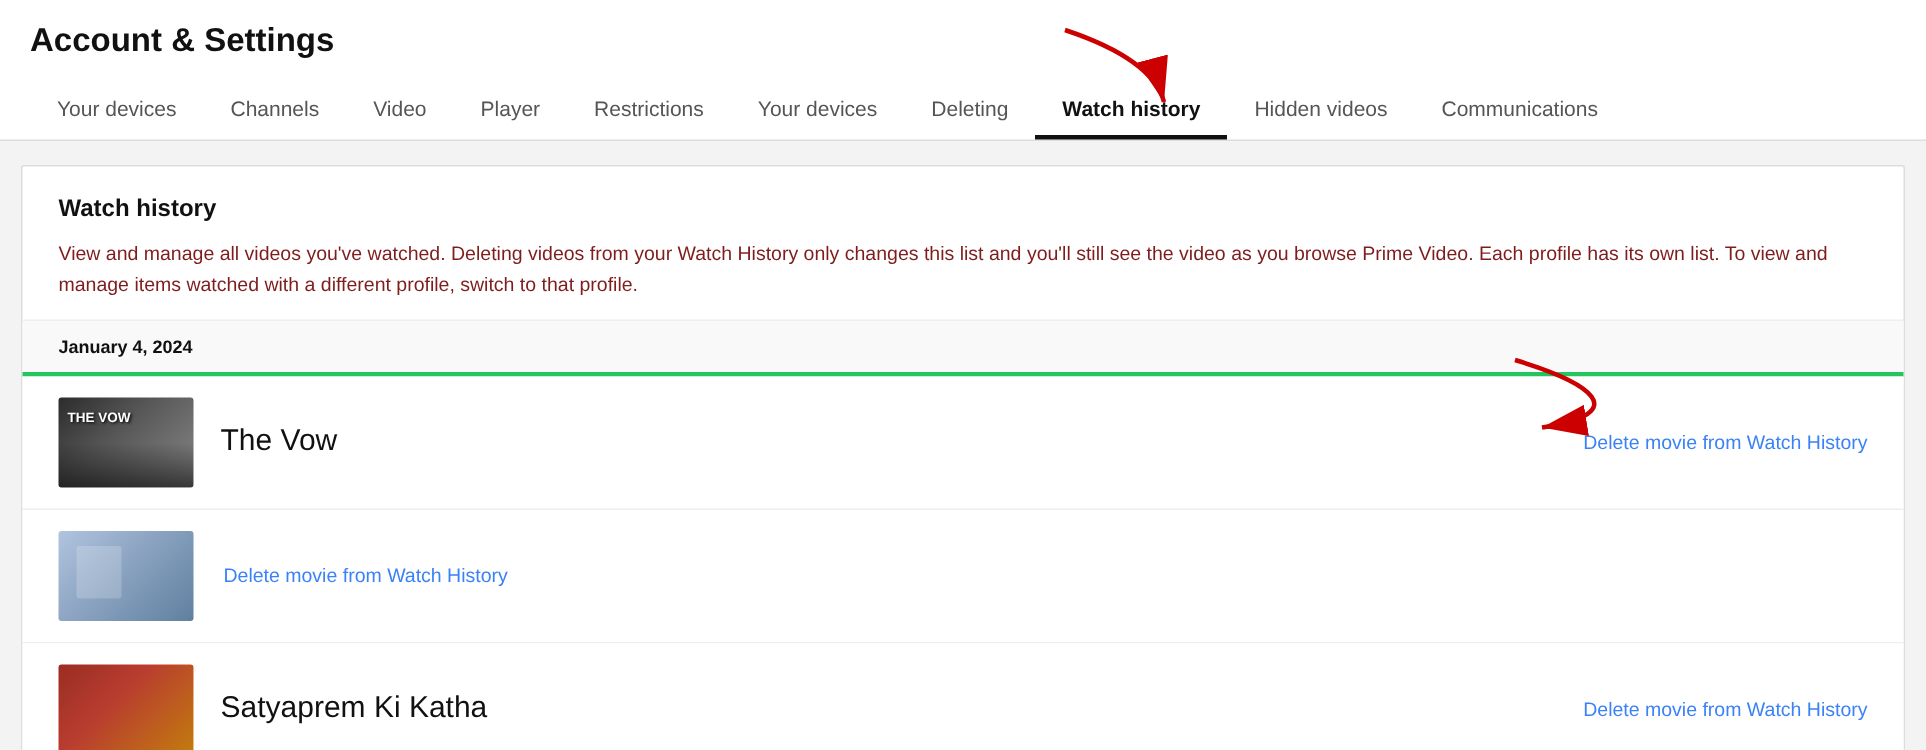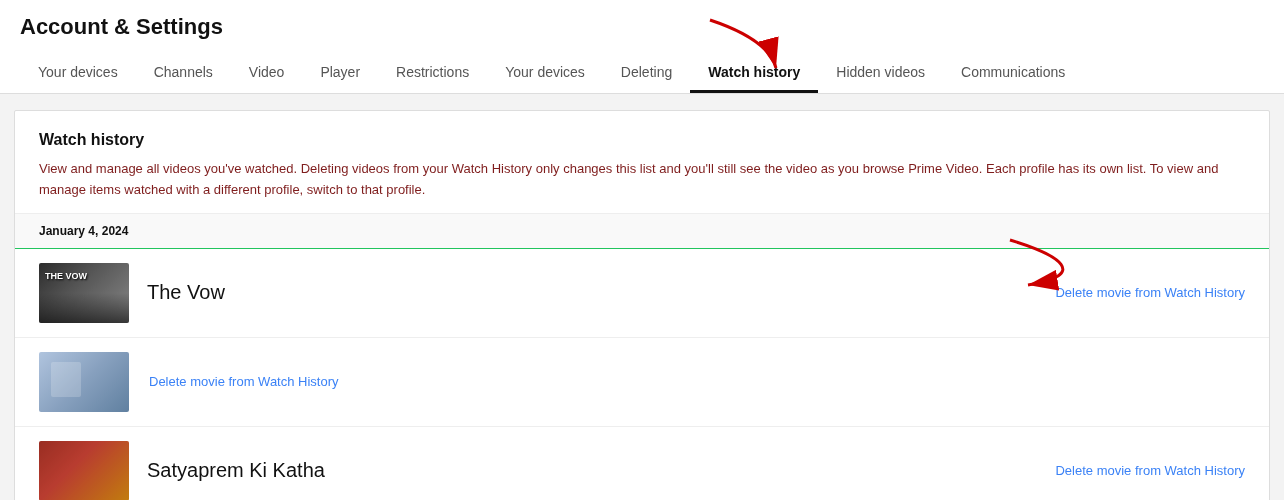--- a/index.html
+++ b/index.html
@@ -63,21 +63,21 @@
       color: #7f1d1d;
       line-height: 1.6;
     }
 
     .date-header {
       padding: 10px 24px;
       font-size: 12px;
       font-weight: bold;
       color: #111;
       background: #f9f9f9;
-      border-bottom: 1px solid #22c55e;
+      border-bottom: 3px solid #22c55e;
     }
 
     .watch-item {
       display: flex;
       align-items: center;
       padding: 14px 24px;
       border-bottom: 1px solid #eee;
       background: #fff;
     }
 

